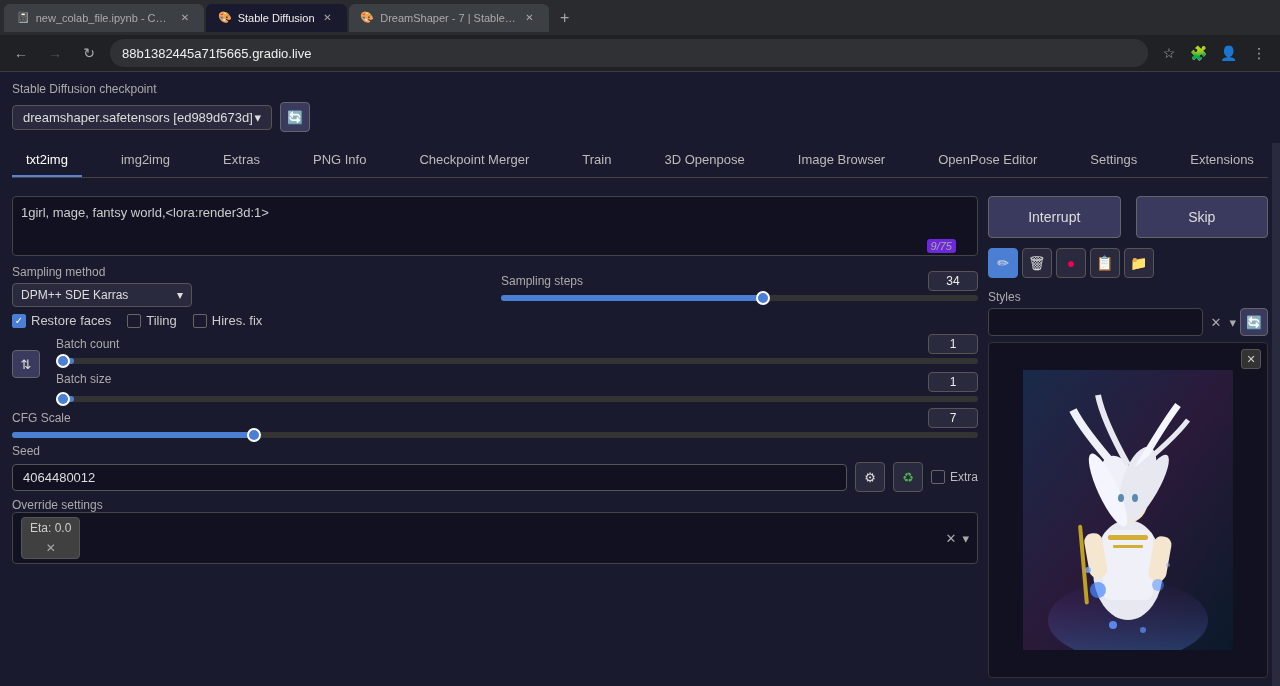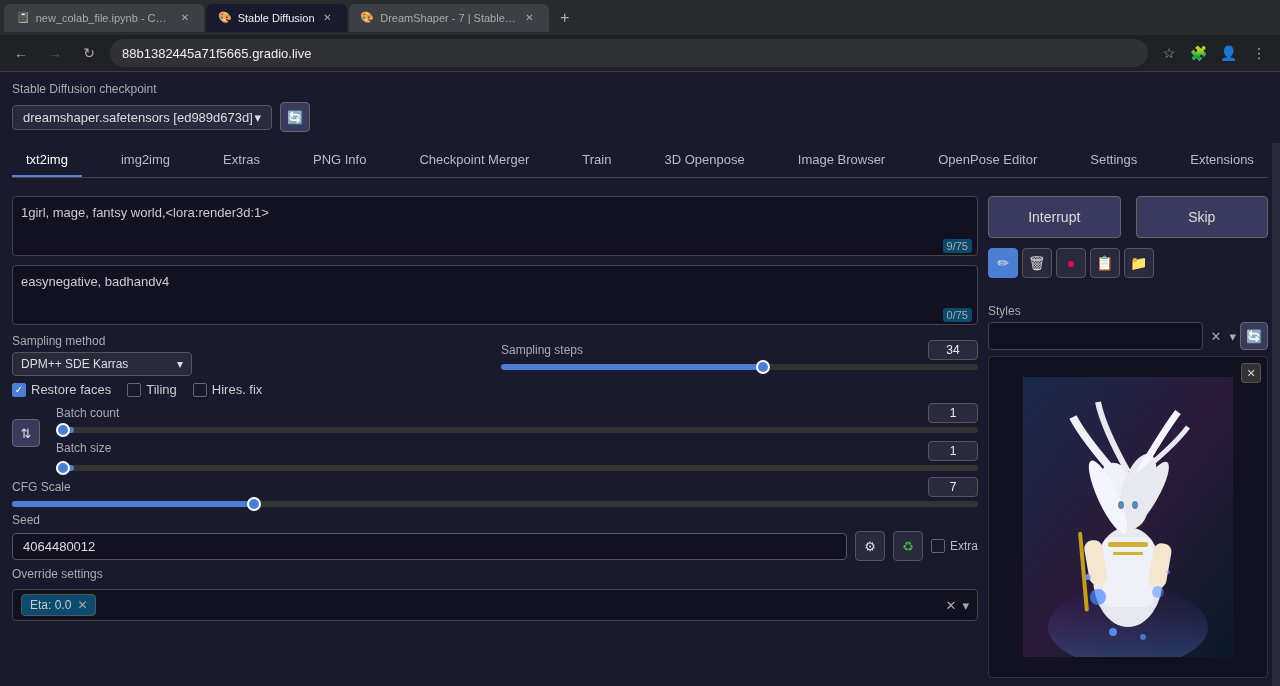--- a/index.html
+++ b/index.html
@@ -199,27 +199,28 @@
       border-radius: 4px;
       color: #ccc;
       font-size: 13px;
       padding: 8px;
       resize: none;
       width: 100%;
       font-family: Arial, sans-serif;
     }
     .prompt-counter {
       position: absolute;
-      right: 6px;
+      right: 22px;
       bottom: 6px;
       font-size: 11px;
       color: #aaa;
-      background: #0c4a6e;
+      background: #6d28d9;
       padding: 1px 4px;
       border-radius: 3px;
+      font-style: italic;
     }
     .control-label {
       color: #aaa;
       font-size: 12px;
       min-width: 100px;
     }
     .control-value {
       background: #2a2a3e;
       border: 1px solid #555;
       color: #eee;
@@ -347,28 +348,29 @@
       color: #ddd;
     }
     .extra-label {
       color: #bbb;
       font-size: 12px;
       display: flex;
       align-items: center;
       gap: 5px;
     }
     .override-tag {
-      background: #0c4a6e;
+      background: #404040;
       border: 1px solid #555;
       border-radius: 4px;
       padding: 3px 8px;
       display: flex;
       align-items: center;
       gap: 6px;
       font-size: 12px;
+      flex-direction: column;
     }
     .tag-close {
       cursor: pointer;
       color: #aaa;
     }
     .override-select {
       flex: 1;
       background: #111122;
       border: 1px solid #444;
       border-radius: 4px;
@@ -431,21 +433,21 @@
       justify-content: center;
       cursor: pointer;
       color: #ddd;
       font-size: 14px;
     }
     .toolbar-icon.active {
       background: #4a7fd4;
       border-color: #4a7fd4;
     }
     .styles-section {
-      margin-top: 20px;
+      margin-top: 6px;
     }
     .styles-label {
       font-size: 12px;
       color: #aaa;
       margin-bottom: 4px;
     }
     .styles-input-row {
       display: flex;
       align-items: center;
       gap: 4px;
@@ -626,24 +628,20 @@
 
   <div class="content-area">
 
     <div class="left-panel">
 
       <div class="prompt-section">
         <textarea class="prompt-box" rows="3" style="height: 60px;">1girl, mage, fantsy world,&lt;lora:render3d:1&gt;</textarea>
         <div class="prompt-counter">9/75</div>
       </div>
 
-      <div class="prompt-section">
-        <textarea class="prompt-box" rows="3" style="height: 60px;">easynegative, badhandv4</textarea>
-        <div class="prompt-counter">0/75</div>
-      </div>
 
       <div class="sampling-row">
         <div style="flex:1">
           <div class="control-label" style="margin-bottom:4px">Sampling method</div>
           <div class="sampling-select">
             <span>DPM++ SDE Karras</span>
             <span>▾</span>
           </div>
         </div>
         <div style="flex:1">
@@ -724,21 +722,21 @@
             <span>♻</span>
           </div>
           <div class="checkbox-item">
             <div class="checkbox-box"></div>
             <span class="extra-label">Extra</span>
           </div>
         </div>
       </div>
 
       <div>
-        <div class="control-label" style="margin-bottom:8px">Override settings</div>
+        <div class="control-label" style="margin-bottom:0">Override settings</div>
         <div class="override-select">
           <div class="override-tag">
             <span>Eta: 0.0</span>
             <span class="tag-close">✕</span>
           </div>
           <span class="override-x">✕</span>
           <span class="override-down">▾</span>
         </div>
       </div>
     </div>

